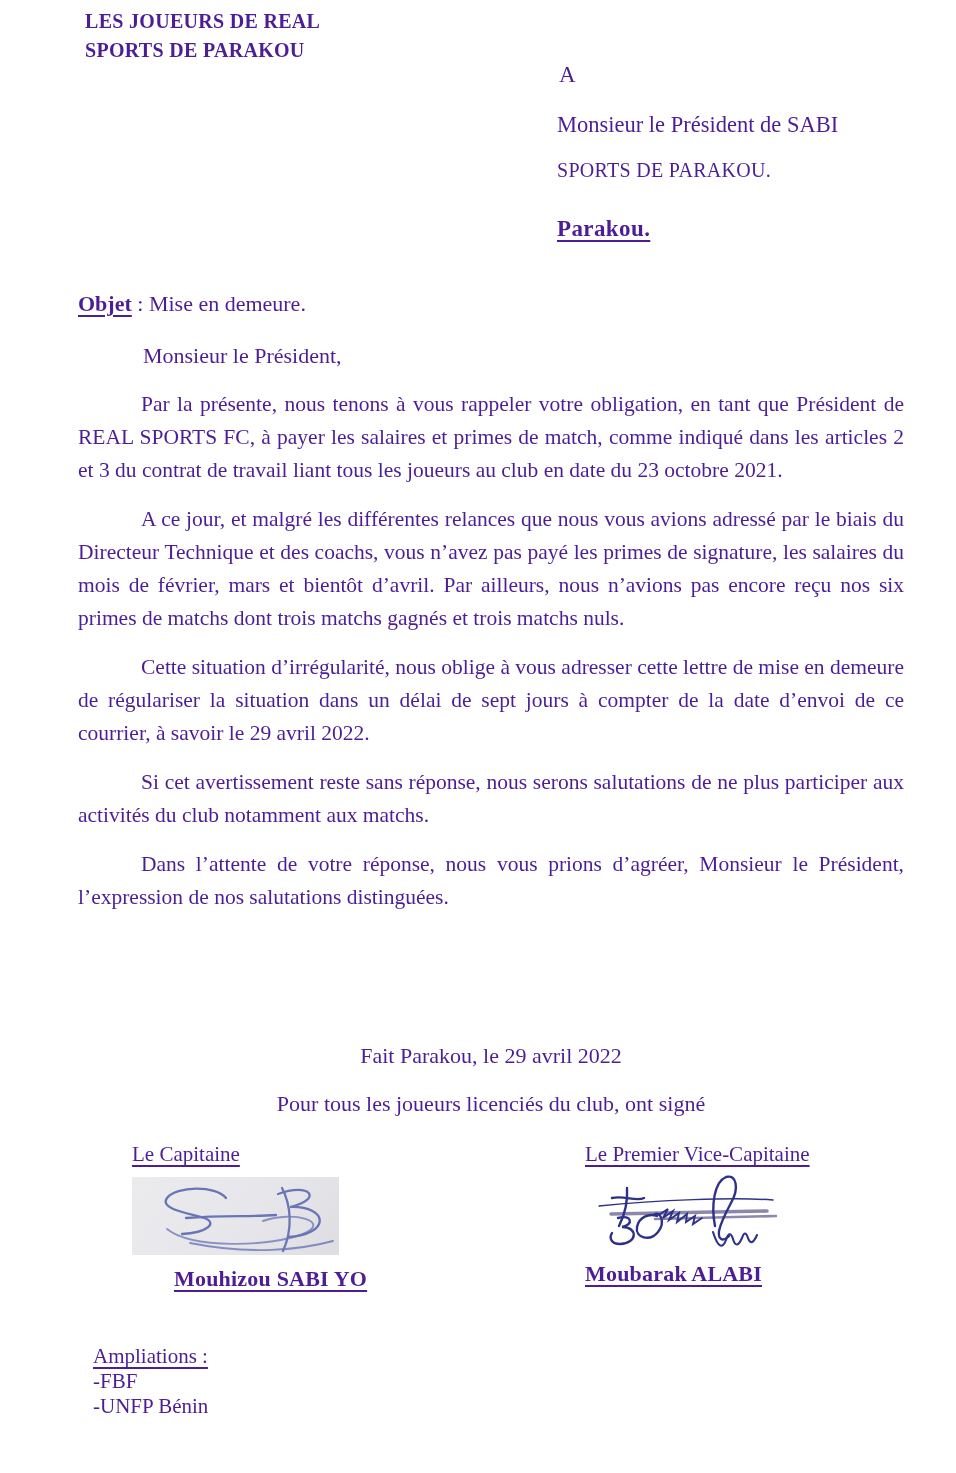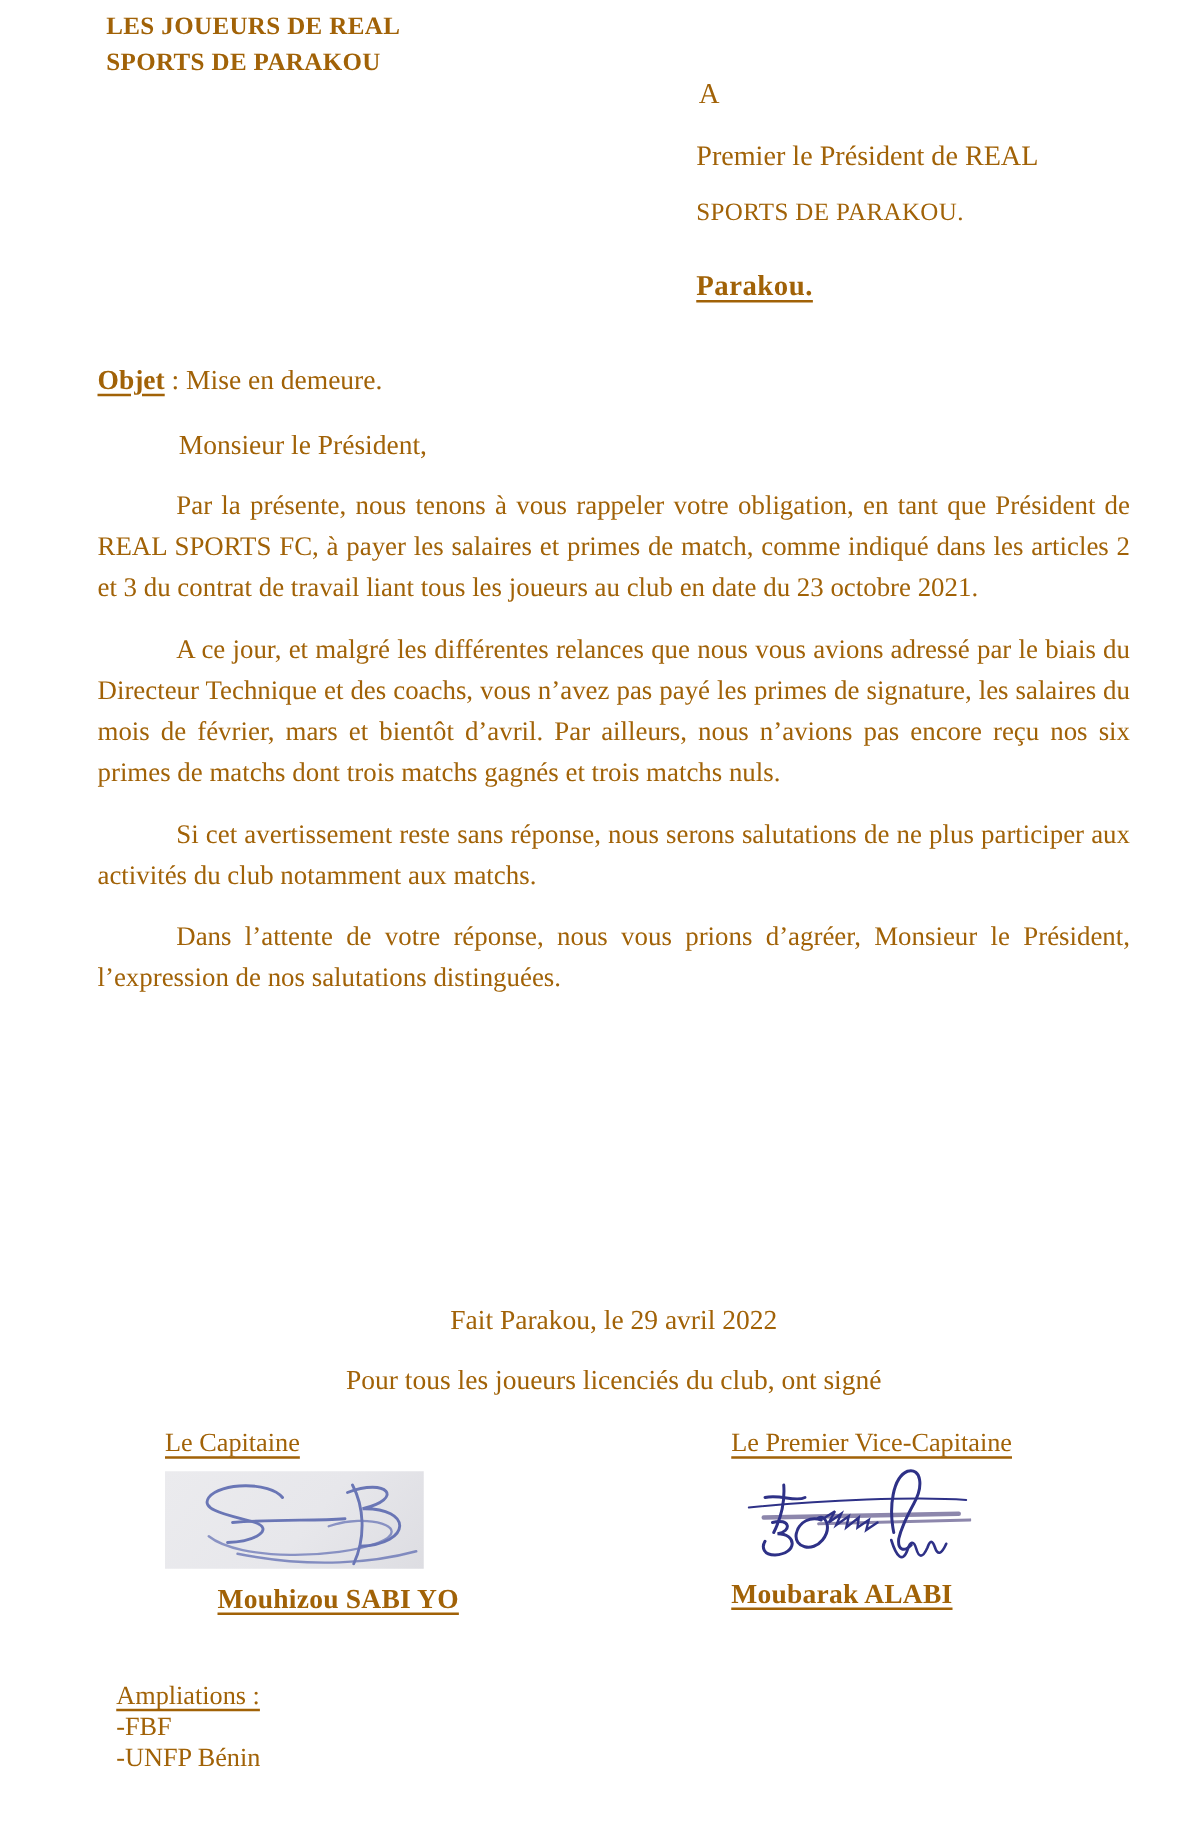--- a/index.html
+++ b/index.html
@@ -6,21 +6,21 @@
     margin: 0;
     padding: 0;
     background: #ffffff;
   }
   .page {
     position: relative;
     width: 956px;
     height: 1473px;
     background: #ffffff;
     font-family: "Liberation Serif", serif;
-    color: #a16207;
+    color: #4c1d95;
     overflow: hidden;
   }
 
   
   .sender-block {
     position: absolute;
     left: 85px;
     top: 7px;
     font-size: 20px;
     font-weight: 700;
@@ -119,31 +119,32 @@
 <body>
 
 <div class="page">
 
   <div class="sender-block">
     <div>LES JOUEURS DE REAL</div>
     <div>SPORTS DE PARAKOU</div>
   </div>
 
   <div class="recipient-a">A</div>
-  <div class="recipient-line1">Premier le Président de REAL</div>
+  <div class="recipient-line1">Monsieur le Président de SABI</div>
   <div class="recipient-line2">SPORTS DE PARAKOU.</div>
   <div class="recipient-city">Parakou.</div>
 
   <div class="subject-line"><span class="subject-label">Objet</span><span> : </span><span>Mise en demeure.</span></div>
 
   <div class="greeting">Monsieur le Président,</div>
 
   <div class="body-paragraphs">
     <p>Par la présente, nous tenons à vous rappeler votre obligation, en tant que Président de REAL SPORTS FC, à payer les salaires et primes de match, comme indiqué dans les articles 2 et 3 du contrat de travail liant tous les joueurs au club en date du 23 octobre 2021.</p>
     <p>A ce jour, et malgré les différentes relances que nous vous avions adressé par le biais du Directeur Technique et des coachs, vous n’avez pas payé les primes de signature, les salaires du mois de février, mars et bientôt d’avril. Par ailleurs, nous n’avions pas encore reçu nos six primes de matchs dont trois matchs gagnés et trois matchs nuls.</p>
+    <p>Cette situation d’irrégularité, nous oblige à vous adresser cette lettre de mise en demeure de régulariser la situation dans un délai de sept jours à compter de la date d’envoi de ce courrier, à savoir le 29 avril 2022.</p>
     <p>Si cet avertissement reste sans réponse, nous serons salutations de ne plus participer aux activités du club notamment aux matchs.</p>
     <p>Dans l’attente de votre réponse, nous vous prions d’agréer, Monsieur le Président, l’expression de nos salutations distinguées.</p>
   </div>
 
   <div class="closing-date">Fait Parakou, le 29 avril 2022</div>
   <div class="signed-line">Pour tous les joueurs licenciés du club, ont signé</div>
 
   <div class="sig-col-left">
     <div class="sig-title">Le Capitaine</div>
     <div class="sig-photo">

